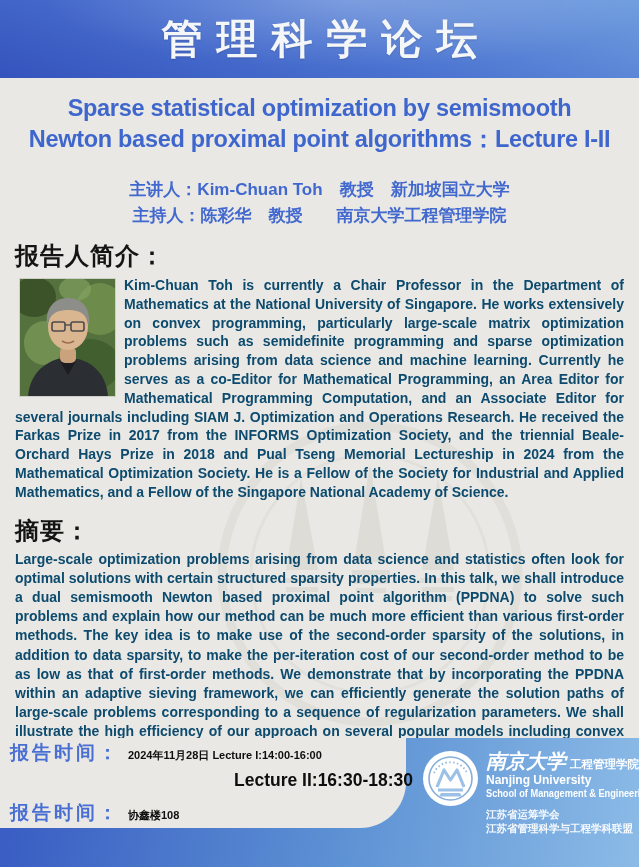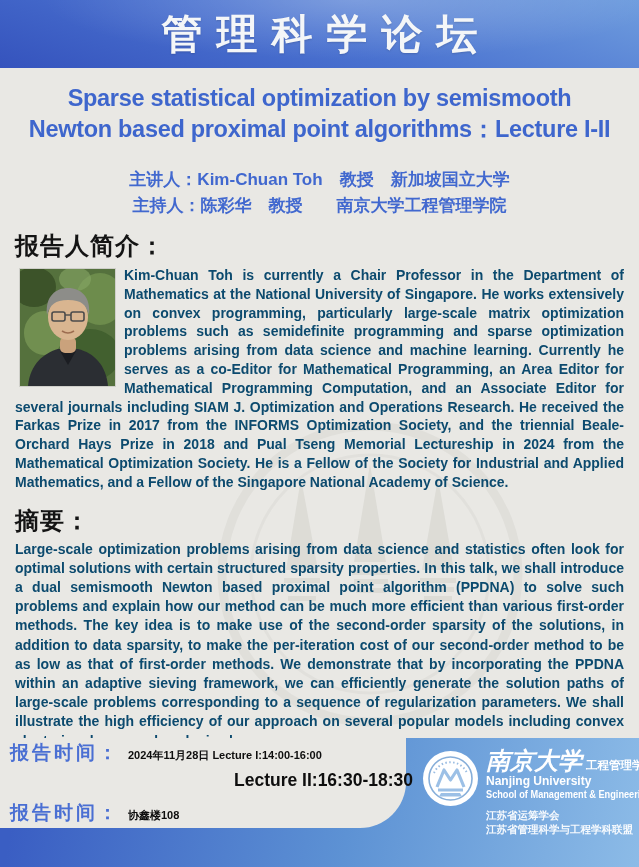--- a/index.html
+++ b/index.html
@@ -5,21 +5,21 @@
   html,body{margin:0;padding:0;background:#b9b9b9;}
   .poster{
     position:relative;width:639px;height:867px;margin:0 auto;
     background:#e9e8e4;overflow:hidden;
     font-family:"Liberation Sans",sans-serif;
   }
   
   .watermark{position:absolute;left:170px;top:412px;z-index:0;opacity:.65;}
   
   .banner{
-    position:relative;z-index:1;height:68px;
+    position:relative;z-index:1;height:78px;
     background:
       radial-gradient(ellipse at 55% 0%, rgba(255,255,255,.22), rgba(255,255,255,0) 62%),
       linear-gradient(18deg,#3553bd 0%,#4a72d0 48%,#6f9dde 100%);
     display:flex;align-items:center;justify-content:center;
   }
   .banner h1{
     margin:0;color:#f4f6f8;
     font-family:"DejaVu Serif","Liberation Serif",serif;
     font-size:41px;font-weight:700;letter-spacing:14px;padding-left:14px;
     text-shadow:0 1px 2px rgba(0,0,0,.15);
@@ -75,21 +75,21 @@
   .sched-row.loc{margin-top:9px;}
   
   .logo-block{
     position:absolute;left:422px;top:750px;z-index:3;display:flex;align-items:flex-start;
     color:#fff;
   }
   .logo-text{margin-left:7px;}
   .cn-line{display:flex;align-items:baseline;}
   .cn-name{
     font-family:"DejaVu Serif","Liberation Serif",serif;
-    font-style:italic;font-weight:700;font-size:24px;line-height:22px;white-space:nowrap;
+    font-style:italic;font-weight:700;font-size:20px;line-height:22px;white-space:nowrap;
   }
   .cn-dept{font-weight:700;font-size:11.5px;margin-left:4px;white-space:nowrap;}
   .en-name{font-weight:700;font-size:12px;line-height:14px;margin-top:1px;white-space:nowrap;}
   .en-dept{
     font-weight:700;font-size:10px;line-height:13px;white-space:nowrap;
     transform:scaleX(.92);transform-origin:left;
   }
   .assoc{font-weight:700;font-size:10.5px;line-height:14px;color:rgba(255,255,255,.93);white-space:nowrap;}
   .assoc.first{margin-top:7px;}
 </style>

